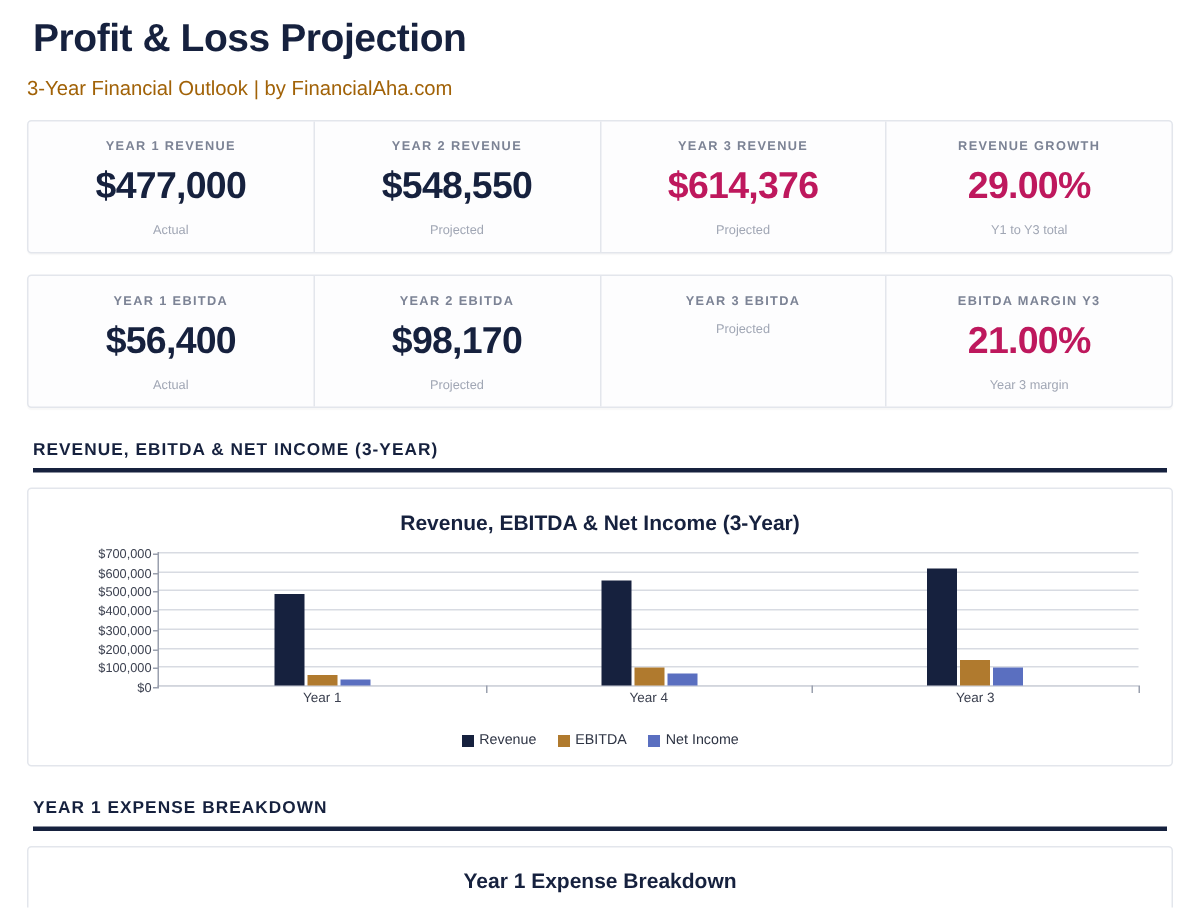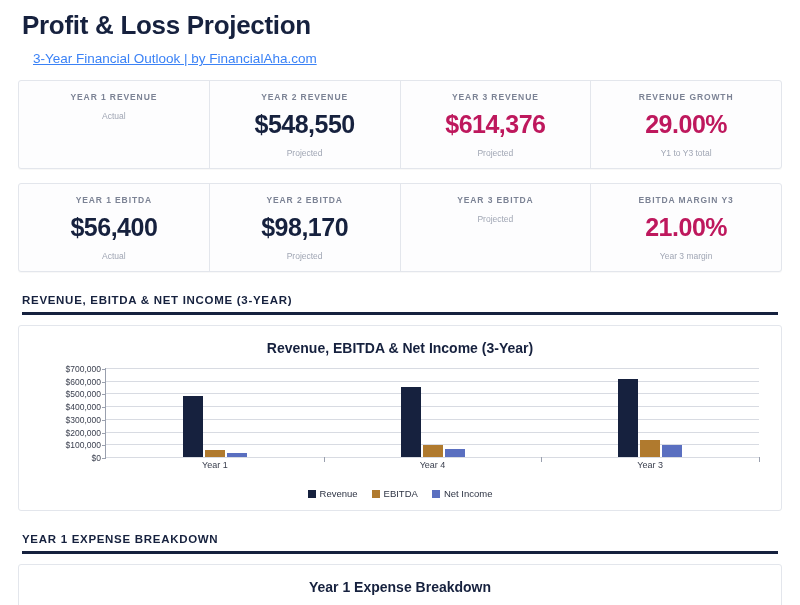--- a/index.html
+++ b/index.html
@@ -20,24 +20,23 @@
   }
   .title {
     font-size: 26px;
     font-weight: bold;
     color: #16213e;
     letter-spacing: -0.3px;
     margin: 6px 0 0 12px;
     padding-top: 4px;
   }
   .subtitle {
-    margin: 10px 0 0 23px;
+    margin: 10px 0 0 8px;
     font-size: 13.5px;
-    color: #3b82f6;
-    text-decoration: underline;
+    color: #a16207;
   }
   .kpi-row {
     display: flex;
     margin: 14px 8px 0 8px;
     border: 1px solid #e3e6ec;
     border-radius: 3px;
     background: #fdfdfe;
     box-shadow: 0 1px 1px rgba(0,0,0,0.03);
     justify-content: center;
   }
@@ -180,20 +179,21 @@
 <body>
 
 <div class="page">
 
   <div class="title">Profit &amp; Loss Projection</div>
   <div class="subtitle">3-Year Financial Outlook  |  by FinancialAha.com</div>
 
   <div class="kpi-row">
     <div class="kpi">
       <div class="kpi-label">YEAR 1 REVENUE</div>
+      <div class="kpi-value">$477,000</div>
       <div class="kpi-note">Actual</div>
     </div>
     <div class="kpi">
       <div class="kpi-label">YEAR 2 REVENUE</div>
       <div class="kpi-value">$548,550</div>
       <div class="kpi-note">Projected</div>
     </div>
     <div class="kpi">
       <div class="kpi-label">YEAR 3 REVENUE</div>
       <div class="kpi-value gold">$614,376</div>

